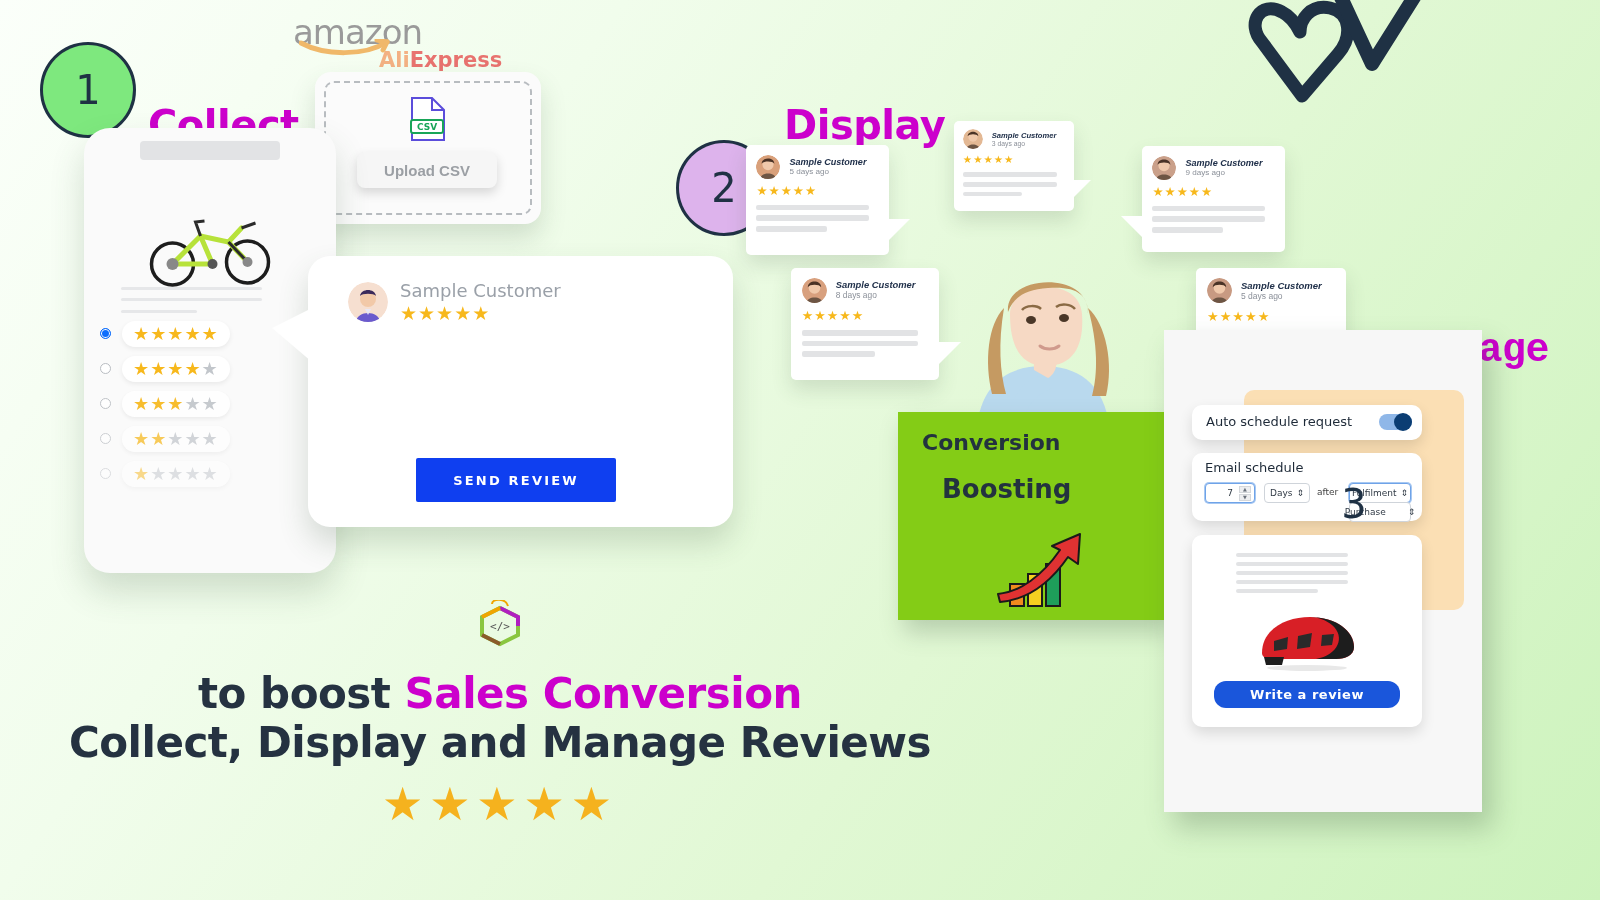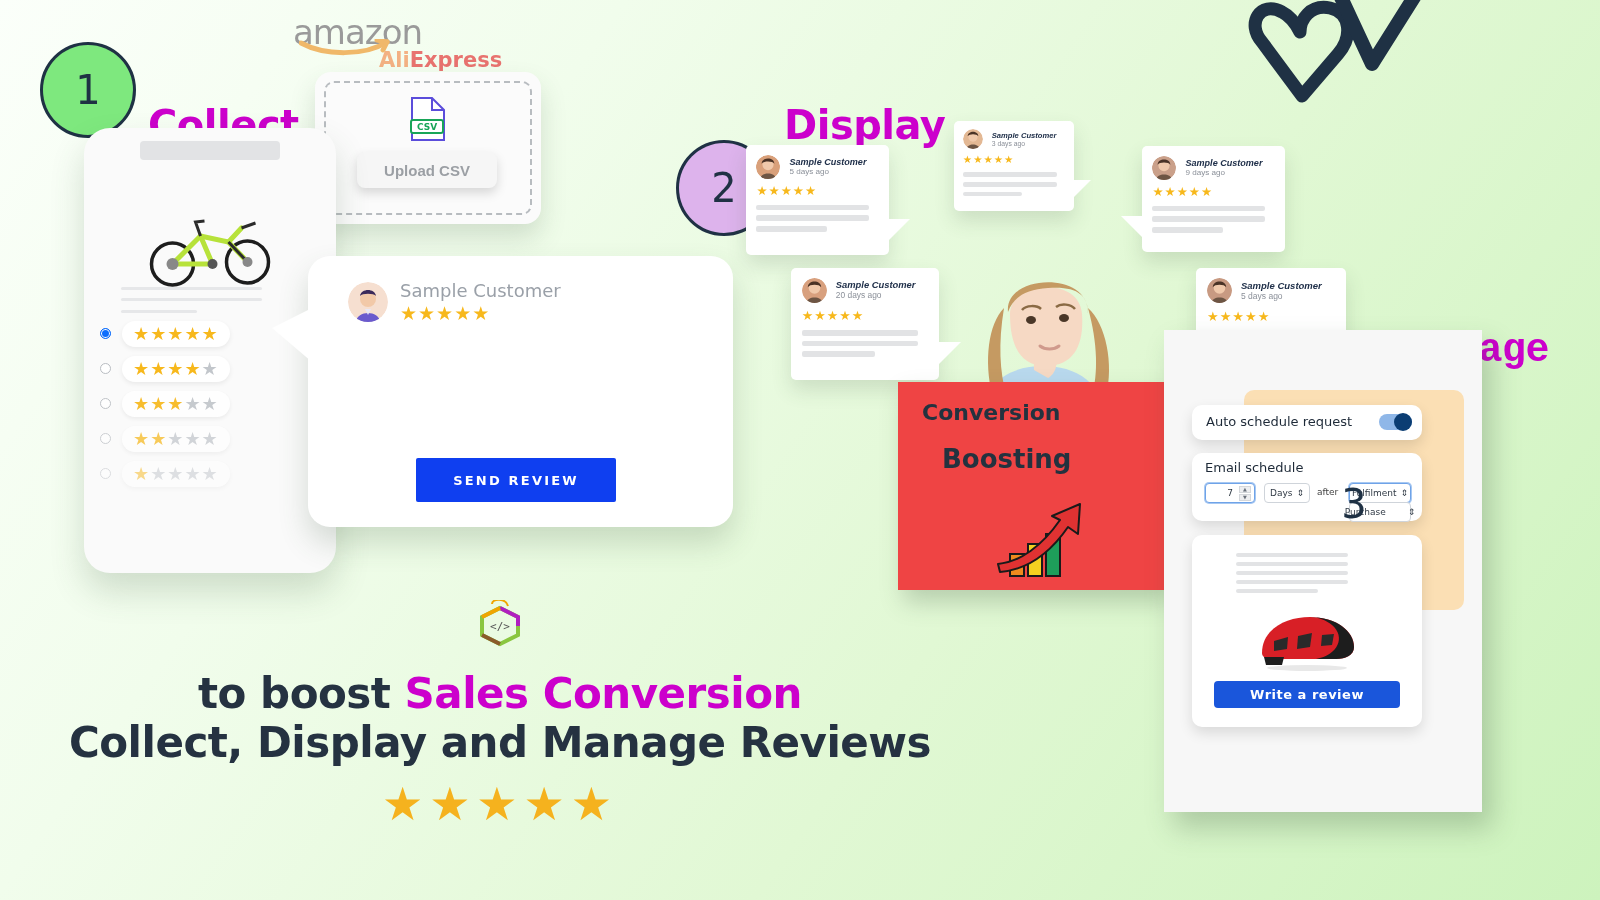--- a/index.html
+++ b/index.html
@@ -129,22 +129,22 @@
     box-shadow: 0 10px 20px rgba(60,90,60,.16);
   }
   .rev-head { display: flex; align-items: center; gap: 9px; }
   .rev-name { font-weight: 700; font-style: italic; color: #20304a; }
   .rev-ago  { color: #8b9099; }
   .rev-lines { margin-top: 7px; }
   .rev-lines div { background: #e2e3e5; border-radius: 2px; margin-bottom: 5px; }
 
   
   #conv-card {
-    left: 898px; top: 382px; width: 270px; height: 208px;
-    background: #ef4444;
+    left: 898px; top: 412px; width: 270px; height: 208px;
+    background: #84cc16;
     box-shadow: 6px 12px 22px rgba(60,90,60,.26);
   }
   #conv-card .t1 { position: absolute; left: 24px; top: 18px; font-size: 22px; color: #23323f; font-weight: 600; font-family: "DejaVu Sans", sans-serif; }
   #conv-card .t2 { position: absolute; left: 44px; top: 62px; font-size: 26px; color: #23323f; font-weight: 700; font-family: "DejaVu Sans", sans-serif; }
 
   
   #manage-panel {
     left: 1152px; top: 330px; width: 318px; height: 482px;
     background: #f7f7f7;
     box-shadow: 10px 16px 26px rgba(60,90,60,.28);
@@ -184,21 +184,21 @@
   }
   .ctrl.focused { border-color: #6fa3e8; box-shadow: 0 0 0 1px #a7c8f2; }
   .spin { position: absolute; right: 3px; top: 2px; display: flex; flex-direction: column; gap: 1px; }
   .spin span {
     width: 12px; height: 7px; background: #edeef0; border: 1px solid #d4d7db;
     font-size: 5px; line-height: 5px; text-align: center; color: #69707a;
   }
   #product-review-card { left: 28px; top: 205px; width: 230px; height: 192px; }
   #write-review-btn {
     position: absolute; left: 22px; top: 146px; width: 186px; height: 27px;
-    background: #1a56db; color: #fff; border: 0; border-radius: 4px;
+    background: #1a56db; color: #fff; border: 0; border-radius: 12px;
     font-size: 13px; font-weight: 700; letter-spacing: .5px; cursor: pointer;
     font-family: "DejaVu Sans", sans-serif;
   }
 
   
   #footer { left: 0; top: 600px; width: 1000px; text-align: center; }
   .logo-row { display: flex; align-items: center; justify-content: center; gap: 7px; }
   .logo-text { font-size: 31px; font-weight: 700; color: #161616; font-family: "DejaVu Sans", sans-serif; letter-spacing: -0.5px; }
   .logo-io { color: #8ac63f; }
   .headline {
@@ -388,21 +388,21 @@
     <div class="rev-bubble" style="left: 791px; top: 268px; width: 148px; height: 112px; padding: 9.86667px 10.8533px;">
       <div class="rev-head">
         <span class="avatar-circ" style="width:25px;height:25px;"><svg width="25" height="25" viewBox="0 0 30 30">
             <circle cx="15" cy="15" r="15" fill="#d8a07e"></circle>
             <circle cx="15" cy="12" r="7" fill="#f0c9ab"></circle>
             <path d="M5 30 C6 21 24 21 25 30 Z" fill="#6d5544"></path>
             <path d="M7 11 C7 2 23 2 23 11 C21 7 9 7 7 11 Z" fill="#4a3326"></path>
           </svg></span>
         <span>
           <span class="rev-name" style="font-size:9.373333333333333px; display:block;">Sample Customer</span>
-          <span class="rev-ago" style="font-size:8.386666666666667px; display:block;">20 days ago</span>
+          <span class="rev-ago" style="font-size:8.386666666666667px; display:block;">8 days ago</span>
         </span>
       </div>
       <div class="stars" style="font-size:12.826666666666666px; margin-top:6.906666666666667px;"><span class="star-on">★</span><span class="star-on">★</span><span class="star-on">★</span><span class="star-on">★</span><span class="star-on">★</span></div>
       <div class="rev-lines">
         <div style="width:116.42666666666668px; height:5.92px;"></div>
         <div style="width:116.42666666666668px; height:5.92px;"></div>
         <div style="width:73.01333333333334px;  height:5.92px;"></div>
       </div>
       <div style="position: absolute; right: -22px; bottom: 12px; width: 0px; height: 0px; border-top: 26px solid rgb(255, 255, 255); border-right: 26px solid transparent;"></div>
     </div>

